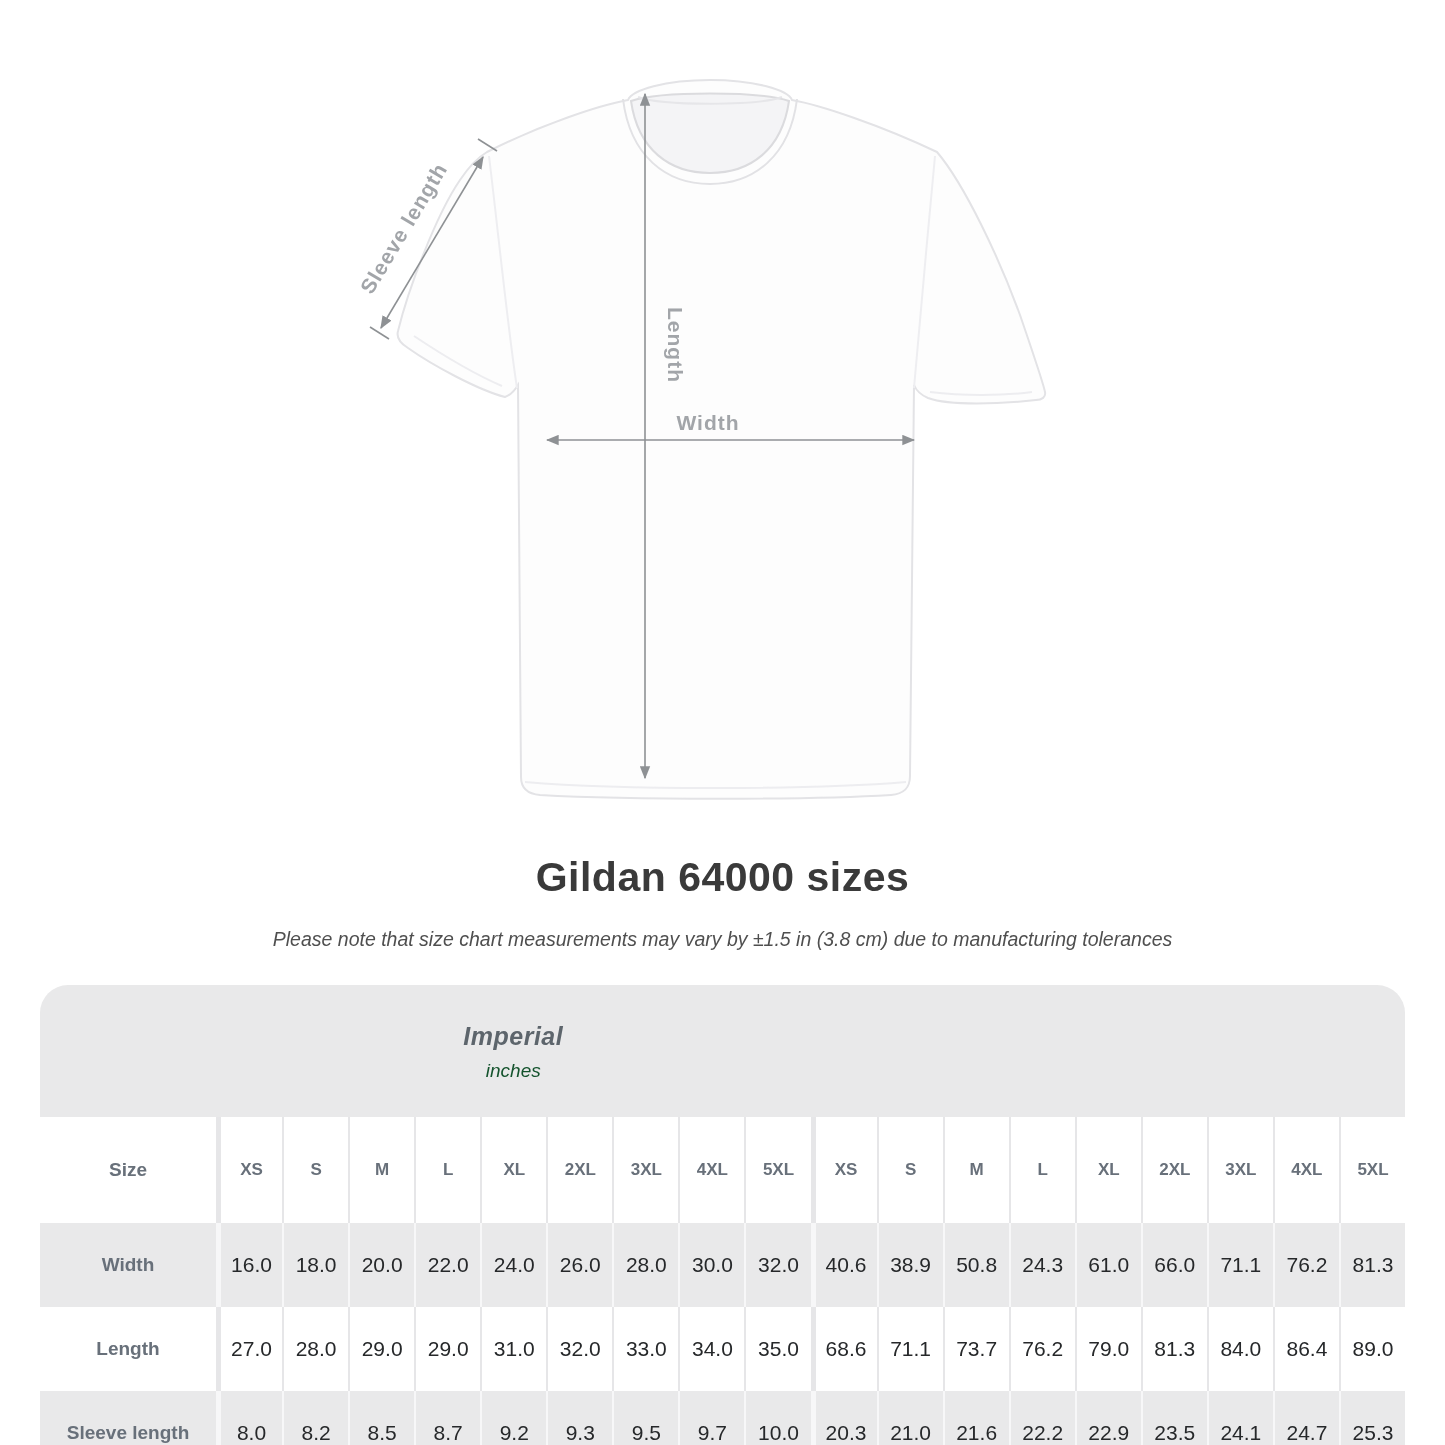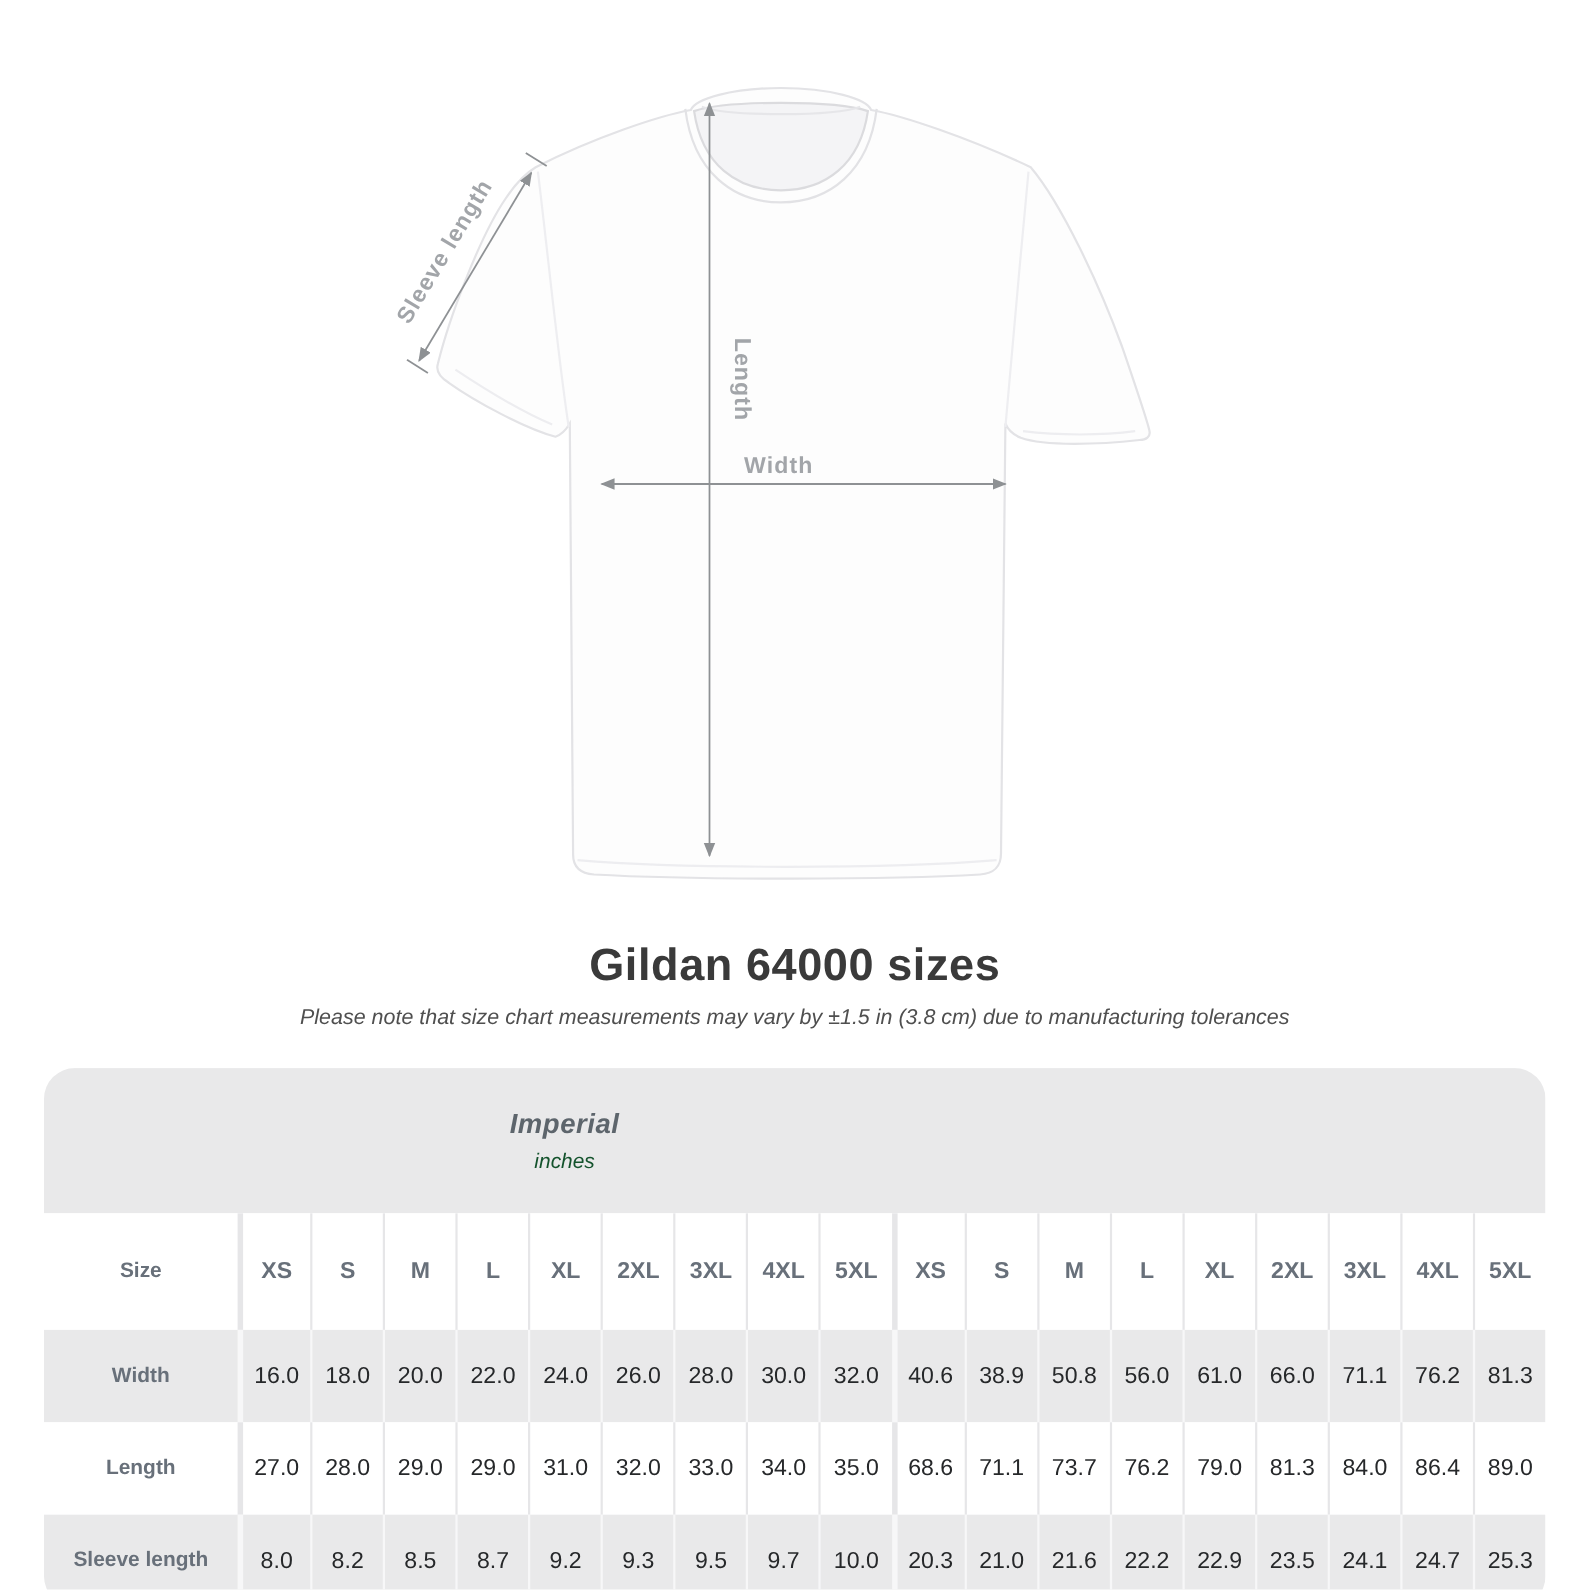--- a/index.html
+++ b/index.html
@@ -21,21 +21,21 @@
   .shirt-wrap svg{display:block;}
   svg text{font-family:"Liberation Sans","DejaVu Sans",sans-serif;}
   .shirt-dim-label{font-size:21px;font-weight:bold;fill:var(--shirt-label);letter-spacing:1px;}
 
   .page-title{
     text-align:center;font-size:41px;font-weight:bold;color:var(--title-text);
     margin-top:16px;letter-spacing:.5px;
   }
   .page-subtitle{
     text-align:center;font-size:19.5px;font-style:italic;color:var(--subtitle-text);
-    margin-top:13px;
+    margin-top:27px;
   }
 
   .size-table{
     margin:34px 40px 0 40px;width:1365px;
     border-radius:28px;overflow:hidden;
   }
   .band{
     display:grid;grid-template-columns:176px 1fr 1fr;
     background:var(--band-gray);height:132px;
   }
@@ -45,21 +45,21 @@
 
   .trow{display:grid;grid-template-columns:176px repeat(18,1fr);}
   .trow.white{background:#ffffff;}
   .trow.gray{background:var(--band-gray);}
   .head-row{height:106px;}
   .data-row{height:84px;}
   .cell{
     display:flex;align-items:center;justify-content:center;
     font-size:21px;color:var(--value-text);
   }
-  .cell.head{font-size:21px;font-weight:bold;color:var(--label-text);}
+  .cell.head{font-size:17px;font-weight:bold;color:var(--label-text);}
   .cell.label{font-size:19px;font-weight:bold;color:var(--label-text);}
   .trow .cell + .cell{border-left:2px solid transparent;}
   .trow.white .cell + .cell{border-left-color:#e6e6e8;}
   .trow.gray .cell + .cell{border-left-color:#f7f7f8;}
   .trow .cell.sec{border-left-width:5px;}
 </style>
 </head>
 <body>
 
 <div class="shirt-wrap">
@@ -167,21 +167,21 @@
         <div class="cell val">20.0</div>
         <div class="cell val">22.0</div>
         <div class="cell val">24.0</div>
         <div class="cell val">26.0</div>
         <div class="cell val">28.0</div>
         <div class="cell val">30.0</div>
         <div class="cell val">32.0</div>
         <div class="cell val sec">40.6</div>
         <div class="cell val">38.9</div>
         <div class="cell val">50.8</div>
-        <div class="cell val">56.0</div>
+        <div class="cell val">24.3</div>
         <div class="cell val">61.0</div>
         <div class="cell val">66.0</div>
         <div class="cell val">71.1</div>
         <div class="cell val">76.2</div>
         <div class="cell val">81.3</div>
       </div>
       <div class="trow data-row white">
         <div class="cell label">Length</div>
         <div class="cell val sec">27.0</div>
         <div class="cell val">28.0</div>

